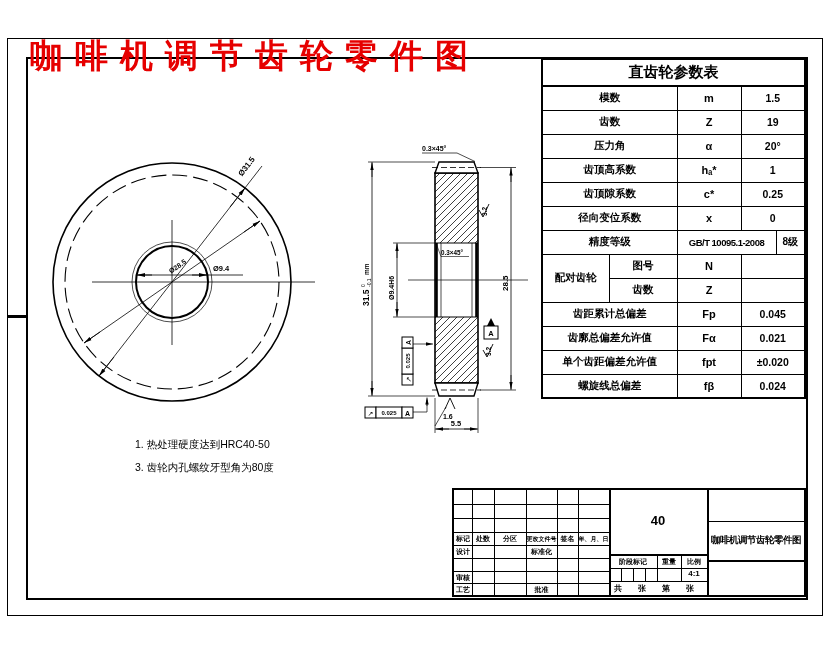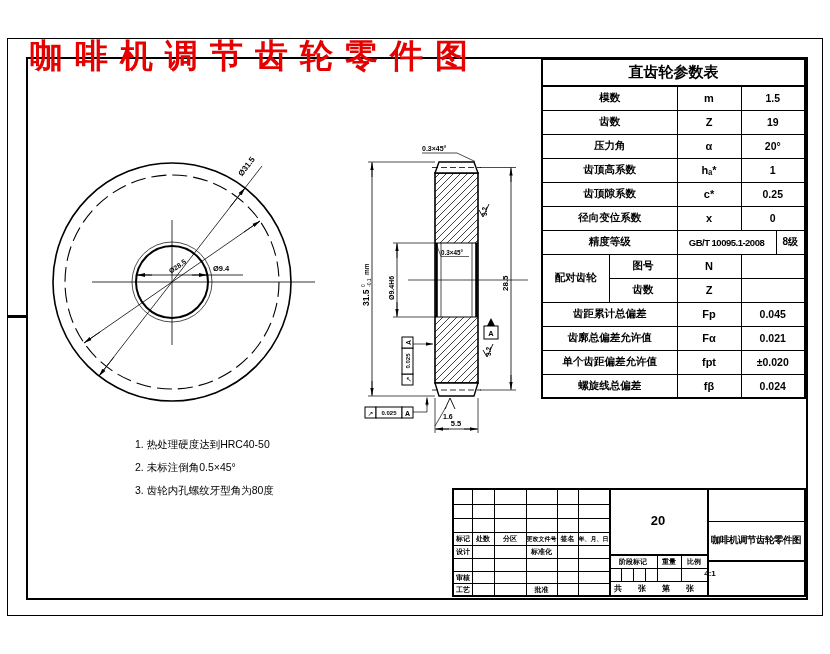--- a/index.html
+++ b/index.html
@@ -206,21 +206,20 @@
       <line x1="128" y1="268" x2="128" y2="303"></line>
       <line x1="85" y1="299" x2="128" y2="299" stroke-width="0.8"></line>
       <line x1="99" y1="299" x2="86" y2="299" marker-end="url(#arw2)"></line>
       <line x1="114" y1="299" x2="127" y2="299" marker-end="url(#arw2)"></line>
     </g>
     <text x="106" y="296" font-size="7.5" font-weight="bold" text-anchor="middle">5.5</text>
   </svg>
 
   <div class="tech">
     <div>1. 热处理硬度达到HRC40-50</div>
-    <div>2. 未标注倒角0.5×45°</div>
     <div>3. 齿轮内孔螺纹牙型角为80度</div>
   </div>
 
   <table class="ptable" style="border:2px solid #000;">
     <colgroup>
         <col style="width:67px">
         <col style="width:68px">
         <col style="width:64px">
         <col style="width:35px">
         <col style="width:29px">
@@ -331,25 +330,25 @@
     <div class="txt" style="left:72px;top:46px;width:31px;font-size:6px;">更改文件号</div>
     <div class="txt" style="left:103px;top:45px;width:21px;">签名</div>
     <div class="txt" style="left:124px;top:46px;width:31px;font-size:6px;">年、月、日</div>
 
     <div class="txt" style="left:0;top:58px;width:18px;">设计</div>
     <div class="txt" style="left:72px;top:58px;width:31px;">标准化</div>
     <div class="txt" style="left:0;top:84px;width:18px;">审核</div>
     <div class="txt" style="left:0;top:96px;width:18px;">工艺</div>
     <div class="txt" style="left:72px;top:96px;width:31px;">批准</div>
 
-    <div class="txt" style="left:155px;top:24px;width:98px;font-size:13px;">20</div>
+    <div class="txt" style="left:155px;top:24px;width:98px;font-size:13px;">40</div>
     <div class="txt" style="left:155px;top:68px;width:48px;">阶段标记</div>
     <div class="txt" style="left:203px;top:68px;width:24px;">重量</div>
     <div class="txt" style="left:227px;top:68px;width:26px;">比例</div>
-    <div class="txt" style="left:227px;top:80px;width:26px;font-size:8px;margin-left:16px;">4:1</div>
+    <div class="txt" style="left:227px;top:80px;width:26px;font-size:8px;">4:1</div>
 
     <div class="txt" style="left:158px;top:95px;width:12px;font-size:8px;">共</div>
     <div class="txt" style="left:182px;top:95px;width:12px;font-size:8px;">张</div>
     <div class="txt" style="left:206px;top:95px;width:12px;font-size:8px;">第</div>
     <div class="txt" style="left:230px;top:95px;width:12px;font-size:8px;">张</div>
 
     <div class="txt" style="left:254px;top:45px;width:96px;font-size:9.5px;letter-spacing:-0.5px;">咖啡机调节齿轮零件图</div>
   </div>
 
 </div>

